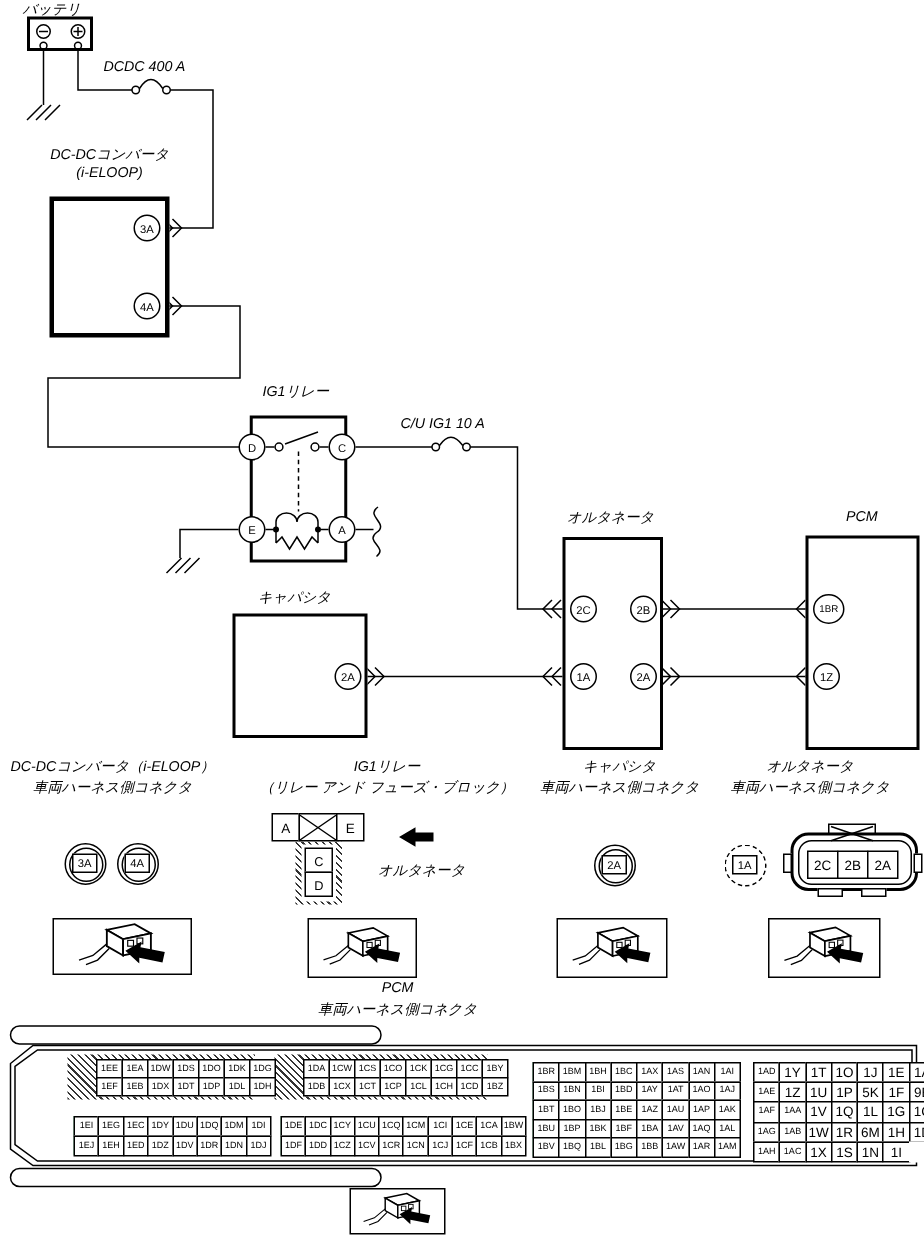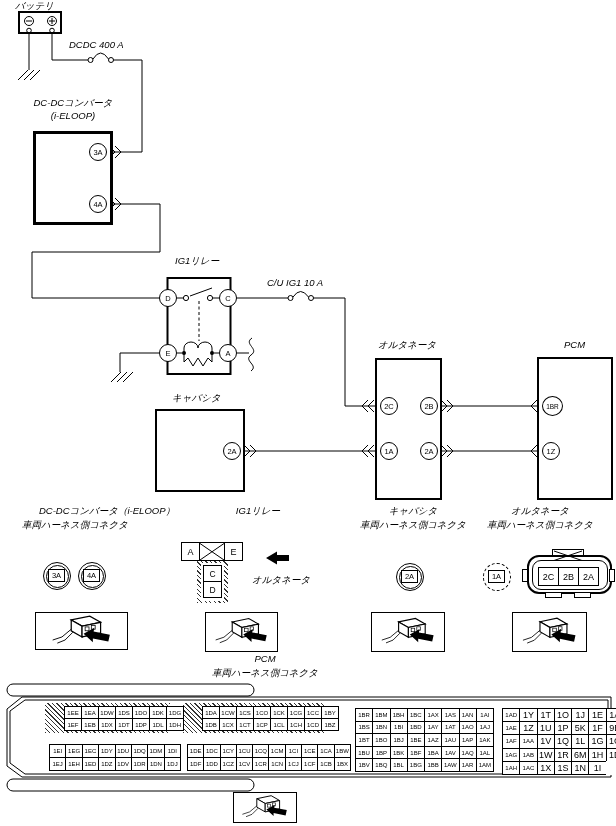--- a/index.html
+++ b/index.html
@@ -141,35 +141,36 @@
   <div class="pin" style="left:380px;top:397px;">2C</div>
   <div class="pin" style="left:420px;top:397px;">2B</div>
   <div class="pin" style="left:380px;top:442px;">1A</div>
   <div class="pin" style="left:420px;top:442px;">2A</div>
 
   <div class="lbl" style="left:564px;top:339px;">PCM</div>
   <div class="box" style="left:537px;top:357px;width:76px;height:143px;"></div>
   <div class="pin wide" style="left:542px;top:396px;">1BR</div>
   <div class="pin" style="left:542px;top:442px;">1Z</div>
 
-  <div class="lbl ctr" style="left:0px;top:505px;width:150px;padding-left:32px;">DC-DCコンバータ（i-ELOOP）</div>
+  <div class="lbl ctr" style="left:0px;top:505px;width:150px;">DC-DCコンバータ（i-ELOOP）</div>
   <div class="lbl ctr" style="left:0px;top:519px;width:150px;">車両ハーネス側コネクタ</div>
   <div class="ring-outer" style="left:43px;top:562px;"></div>
   <div class="ring-inner" style="left:45.5px;top:564.5px;"></div>
   <div class="tagbox" style="left:48px;top:569px;">3A</div>
   <div class="ring-outer" style="left:78px;top:562px;"></div>
   <div class="ring-inner" style="left:80.5px;top:564.5px;"></div>
   <div class="tagbox" style="left:83px;top:569px;">4A</div>
   <div class="iconbox" style="left:35px;top:612px;width:93px;height:38px;">
     <svg width="89" height="34" viewBox="0 0 100 44">
         <use href="#conn-icon"></use>
       </svg>
   </div>
 
   <div class="lbl ctr" style="left:180px;top:505px;width:156px;">IG1リレー</div>
+  <div class="lbl ctr" style="left:172px;top:519px;width:172px;">（リレー アンド フューズ・ブロック）</div>
   <div class="cellbox" style="left:181px;top:542px;width:19px;height:19px;">A</div>
   <div class="cellbox" style="left:198.5px;top:542px;width:27px;height:19px;"></div>
   <div class="cellbox" style="left:224px;top:542px;width:19px;height:19px;">E</div>
   <div class="hatch" style="left:197px;top:561px;width:31px;height:42px;"></div>
   <div style="position:absolute;left:201px;top:563px;width:23px;height:38px;background:#fff;z-index:3;"></div>
   <div class="cellbox" style="left:203px;top:565px;width:19px;height:17px;font-size:8.5px;">C</div>
   <div class="cellbox" style="left:203px;top:581px;width:19px;height:17px;font-size:8.5px;">D</div>
   <div class="lbl" style="left:252px;top:574px;">オルタネータ</div>
   <div class="iconbox" style="left:205px;top:612px;width:73px;height:40px;">
     <svg width="69" height="36" viewBox="0 0 100 44">

